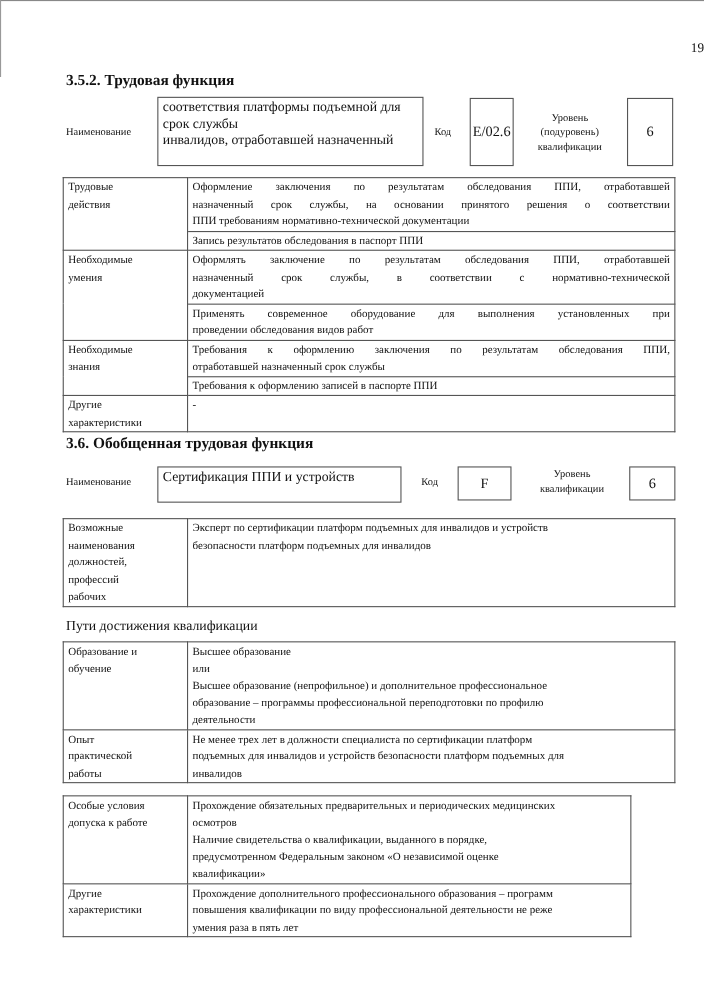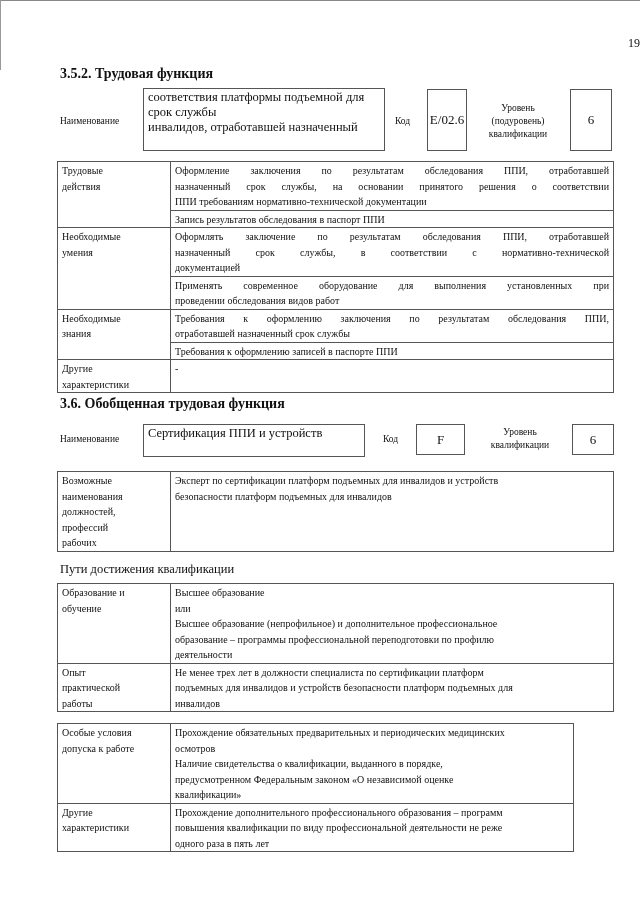--- a/index.html
+++ b/index.html
@@ -194,17 +194,17 @@
     </td>
   </tr>
   <tr>
     <td class="k">
       <div>Другие</div>
       <div>характеристики</div>
     </td>
     <td>
       <div>Прохождение дополнительного профессионального образования – программ</div>
       <div>повышения квалификации по виду профессиональной деятельности не реже</div>
-      <div>одного раза в пять лет</div>
+      <div>умения раза в пять лет</div>
     </td>
   </tr>
 </tbody>
   </table>
 
 </body></html>

